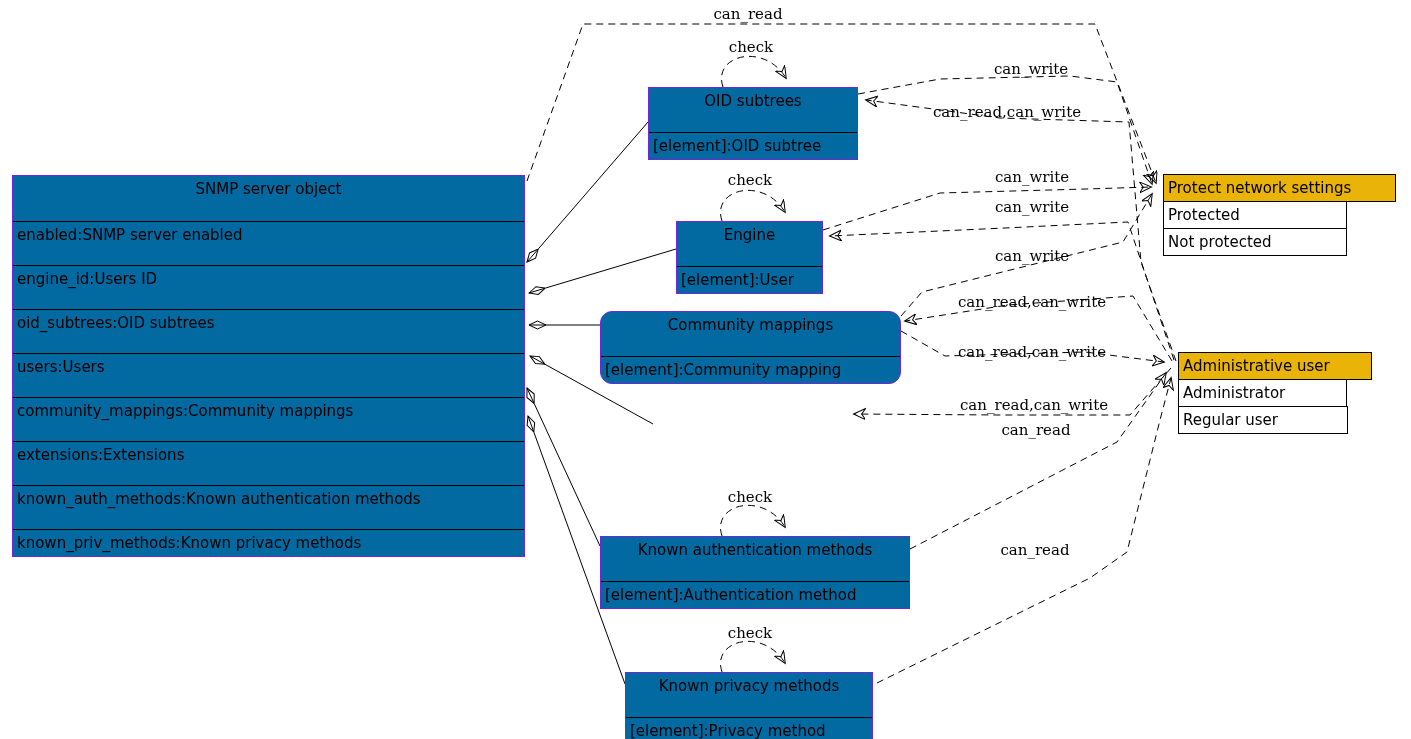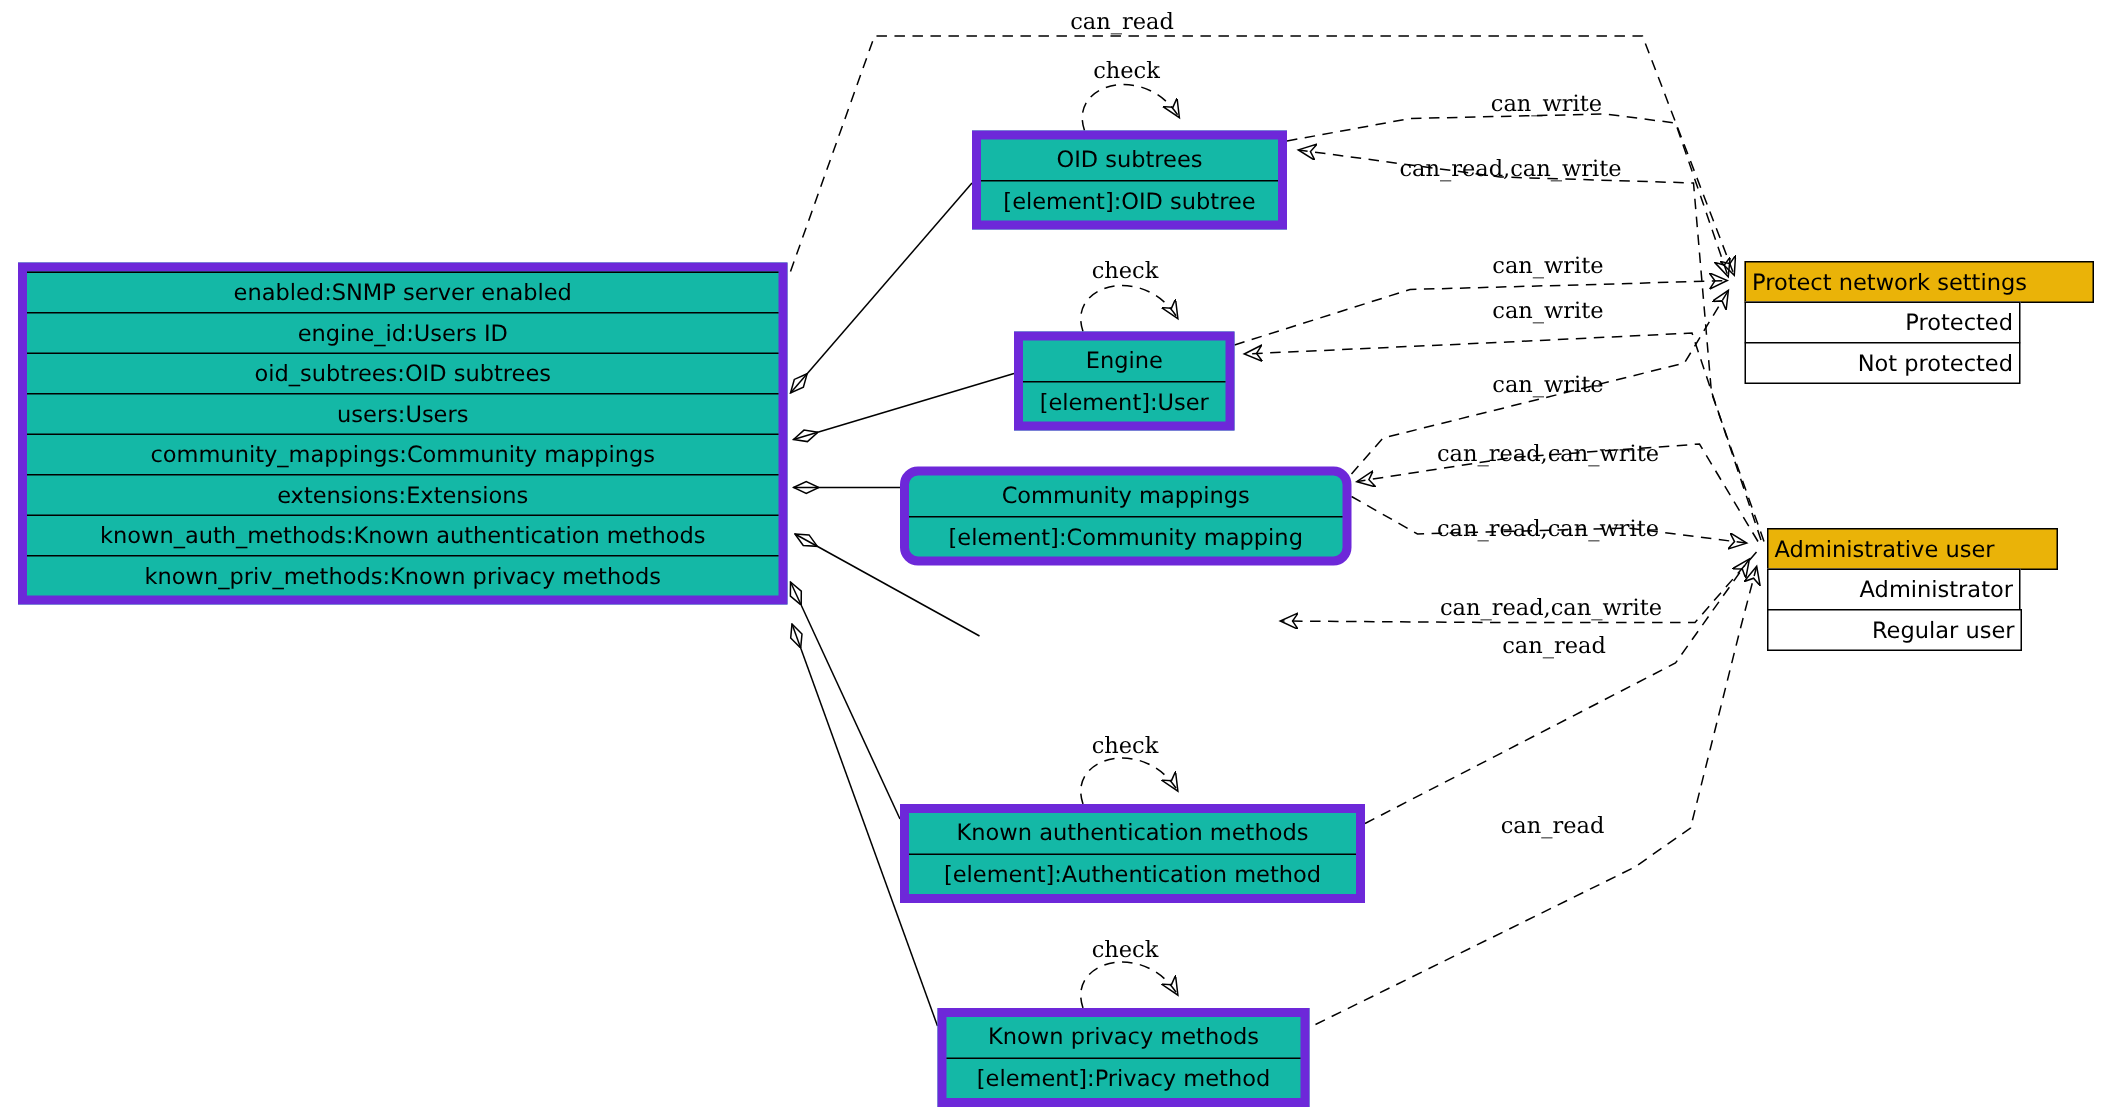--- a/index.html
+++ b/index.html
@@ -2,28 +2,28 @@
 <html><head>
 <meta charset="utf-8">
 <style>
   html,body{margin:0;padding:0;background:#ffffff;}
   .canvas{position:relative;width:1411px;height:739px;background:#ffffff;overflow:hidden;
           font-family:"DejaVu Sans",sans-serif;color:#000;}
   svg.edge-layer{position:absolute;left:0;top:0;width:1411px;height:739px;}
   svg.edge-layer path{fill:none;stroke:#000;stroke-width:1;}
   svg.edge-layer path.dashed{stroke-dasharray:7,5;}
 
-  .node{position:absolute;border:6px solid #6d28d9;background:#14b8a6;font-size:15px;box-sizing:border-box;}
+  .node{position:absolute;border:1px solid #6d28d9;background:#0369a1;font-size:15px;box-sizing:border-box;}
   .node .title{height:27px;line-height:26px;text-align:center;padding:0 4px;white-space:nowrap;box-sizing:border-box;}
-  .node .row{height:27px;line-height:26px;border-top:1px solid #000;padding:0 4px;text-align:center;white-space:nowrap;box-sizing:border-box;}
+  .node .row{height:27px;line-height:26px;border-top:1px solid #000;padding:0 4px;text-align:left;white-space:nowrap;box-sizing:border-box;margin-top:17px;}
   .node.main .title{height:28px;line-height:27px;}
 
   .stack{position:absolute;font-size:15px;}
   .stack .title{border:1px solid #000;background:#eab308;height:28px;line-height:27px;padding:0 4px;white-space:nowrap;box-sizing:border-box;}
-  .stack .row{border:1px solid #000;background:#fff;height:28px;line-height:27px;margin-top:-1px;padding:0 4px;white-space:nowrap;box-sizing:border-box;text-align:right;}
+  .stack .row{border:1px solid #000;background:#fff;height:28px;line-height:27px;margin-top:-1px;padding:0 4px;white-space:nowrap;box-sizing:border-box;}
 
   .elabel{position:absolute;transform:translate(-50%,-50%);font-family:"DejaVu Serif","Liberation Serif",serif;
           font-size:15px;white-space:nowrap;}
 </style>
 </head>
 <body>
 
 <div class="canvas">
 
   <svg class="edge-layer" viewBox="0 0 1411 739">
@@ -55,20 +55,21 @@
     <path class="dashed" d="M910,549 L1117,442 L1166,373" marker-end="url(#vee)"></path>
     <path class="dashed" d="M877,683 L1090,578 L1127,552 L1160,420 L1171,378" marker-end="url(#vee)"></path>
 
     <path class="dashed" d="M723,87 C712,55 764,42 786,78" marker-end="url(#vee)"></path>
     <path class="dashed" d="M722,221 C711,189 763,176 785,212" marker-end="url(#vee)"></path>
     <path class="dashed" d="M722,536 C711,504 763,491 785,527" marker-end="url(#vee)"></path>
     <path class="dashed" d="M722,672 C711,640 763,627 785,663" marker-end="url(#vee)"></path>
   </svg>
 
   <div class="node main" style="left:12px;top:175px;width:513px;">
+    <div class="title">SNMP server object</div>
     <div class="row">enabled:SNMP server enabled</div>
     <div class="row">engine_id:Users ID</div>
     <div class="row">oid_subtrees:OID subtrees</div>
     <div class="row">users:Users</div>
     <div class="row">community_mappings:Community mappings</div>
     <div class="row">extensions:Extensions</div>
     <div class="row">known_auth_methods:Known authentication methods</div>
     <div class="row">known_priv_methods:Known privacy methods</div>
   </div>
 

